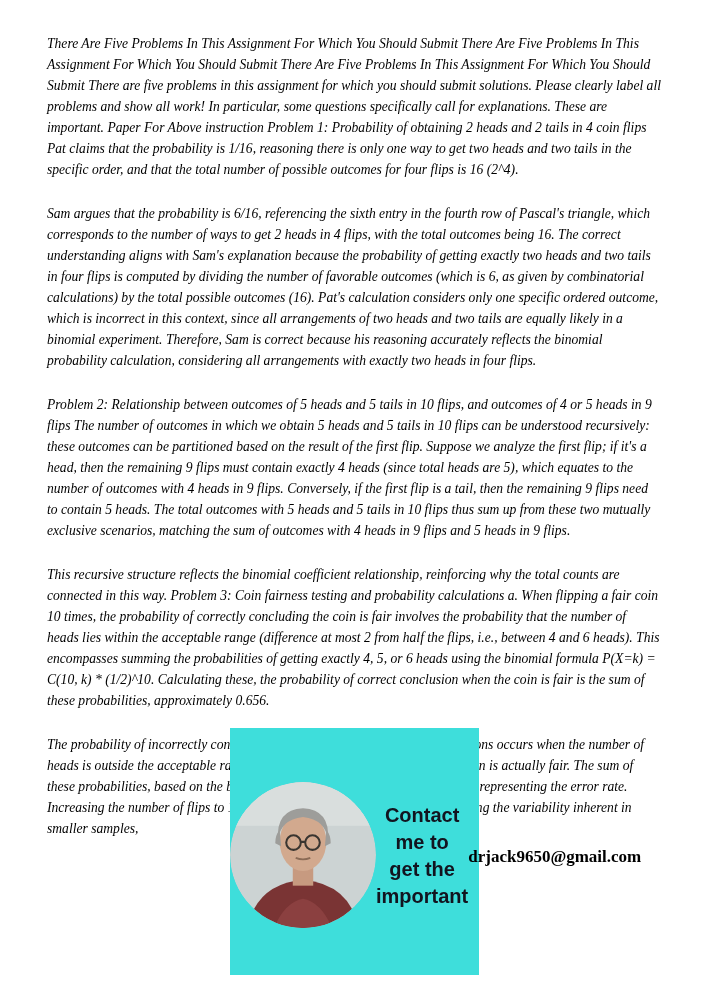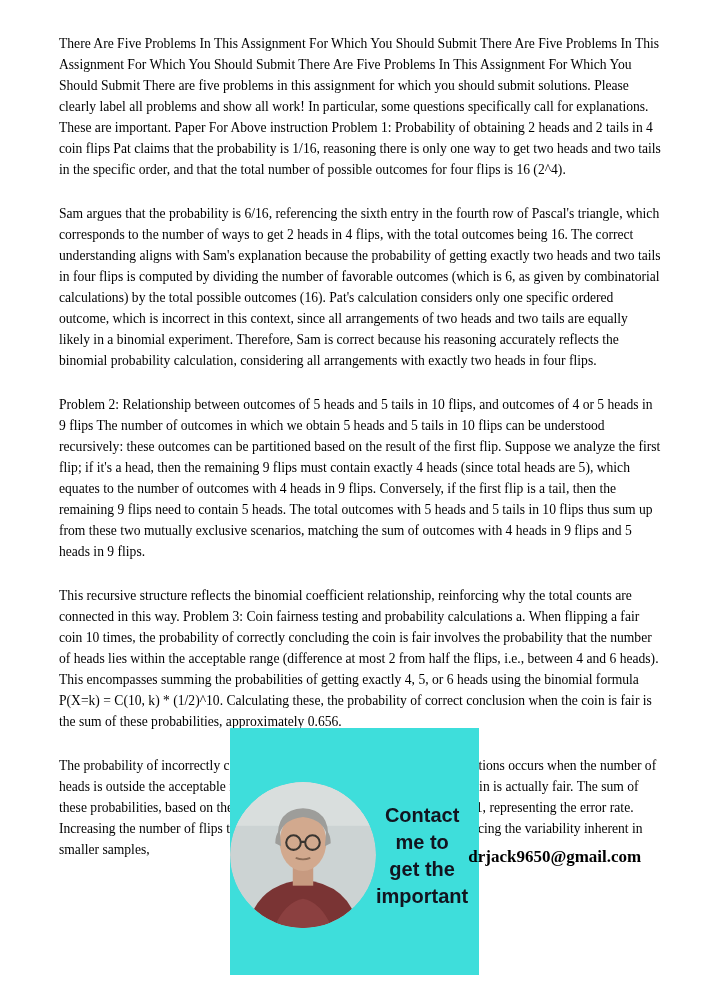--- a/index.html
+++ b/index.html
@@ -19,21 +19,22 @@
     left: 47px;
     top: 33px;
     width: 614px;
     font-family: "Liberation Serif", serif;
     font-size: 13.6px;
     line-height: 21px;
     color: #000000;
     text-align: left;
   }
   .text-content p {
-    margin: 0 0 23px 12px;
+    margin: 0 0 23px 0;
+    font-style: italic;
   }
   .overlay-card {
     position: absolute;
     left: 230px;
     top: 728px;
     width: 249px;
     height: 247px;
     background: #3edeDB;
     display: flex;
     flex-direction: row;

